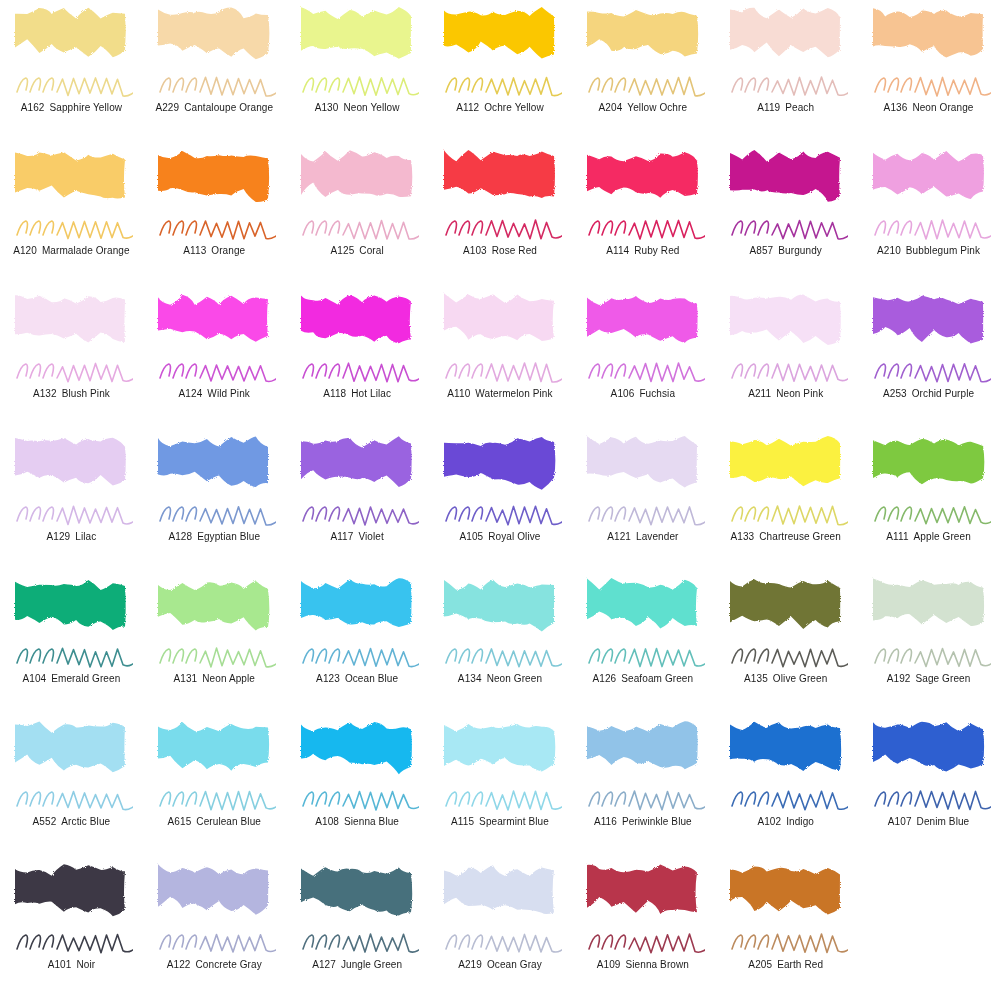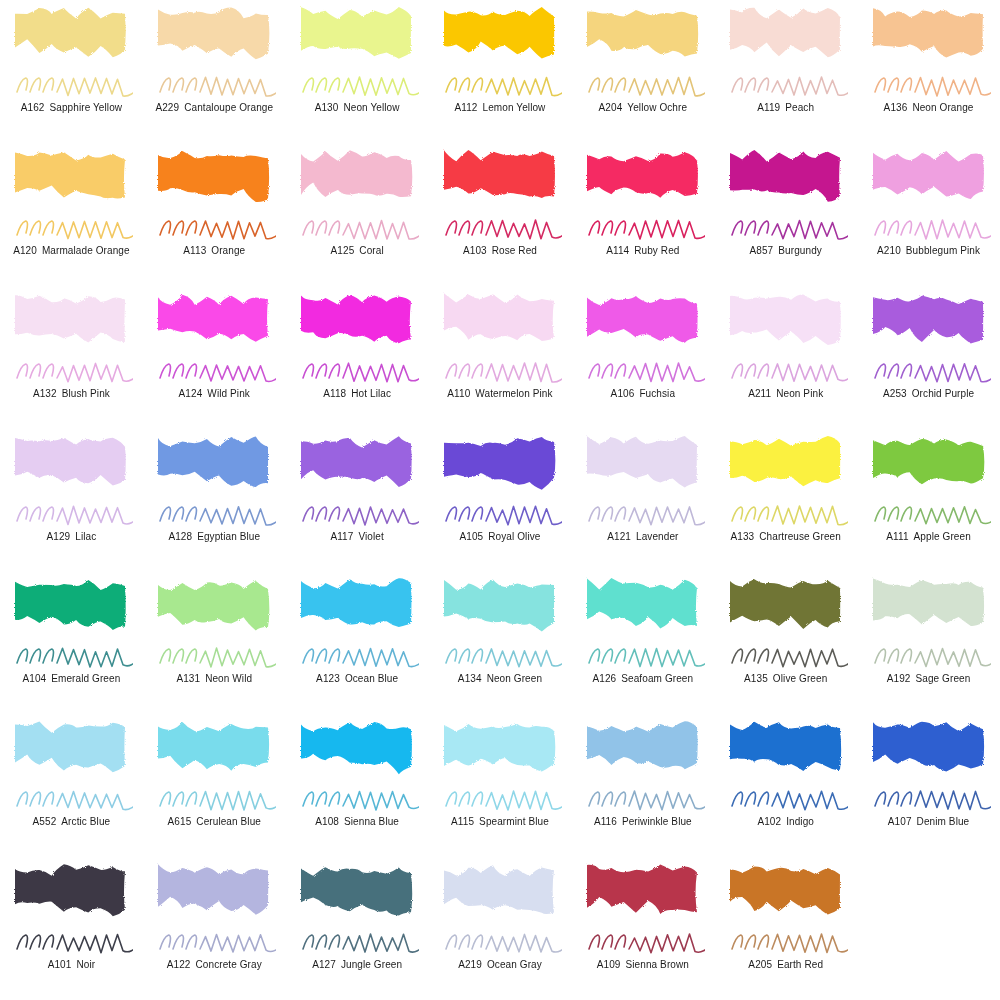--- a/index.html
+++ b/index.html
@@ -109,21 +109,21 @@
           <defs>
             <filter id="tex4" x="-10%" y="-10%" width="120%" height="120%">
               <feTurbulence type="fractalNoise" baseFrequency="0.9" numOctaves="3" result="n"></feTurbulence>
               <feDisplacementMap in="SourceGraphic" in2="n" scale="2.5"></feDisplacementMap>
             </filter>
           </defs>
           <path d="M 6.0 6.4 Q 9.4 10.7 18.2 10.5 Q 26.8 8.3 30.4 7.7 Q 34.9 6.9 42.7 11.3 Q 50.4 12.3 54.9 7.4 Q 58.5 10.8 67.1 11.0 Q 71.5 9.1 79.3 6.8 Q 87.5 7.2 91.6 12.1 Q 95.1 8.0 103.8 3.0 Q 107.0 6.1 116.0 12.6 Q 116.4 31.2 116.0 50.6 Q 109.3 52.1 103.8 54.5 Q 99.0 51.1 91.6 42.8 Q 87.4 47.8 79.3 50.3 Q 76.2 48.4 67.1 41.4 Q 58.3 42.7 54.9 46.5 Q 50.2 42.1 42.7 37.5 Q 38.9 45.8 30.4 48.5 Q 25.6 44.7 18.2 40.5 Q 10.2 43.6 6.0 41.7 Z" fill="#fbc700" filter="url(#tex4)"></path>
           <path d=" M 8.0 88.0 C 13.0 72.0 22.0 68.0 17.0 86.0 M 21.0 88.0 C 26.0 72.0 35.0 68.0 30.0 86.0 M 34.0 88.0 C 39.0 72.0 48.0 68.0 43.0 86.0 M 48.0 88.0 L 53.5 75.1 L 59.0 89.7 L 64.5 75.1 L 70.0 90.9 L 75.5 73.9 L 81.0 90.9 L 86.5 76.7 L 92.0 90.3 L 97.5 75.0 L 103.0 90.2 L 108.5 73.6 L 114.0 91.3 C 120.0 93.0 126.0 88.0 128.0 85.0" fill="none" stroke="#e5cb52" stroke-width="1.6" stroke-linecap="round" stroke-linejoin="round"></path>
         </svg>
       </div>
-      <div class="label"><span class="code">A112</span><span class="nm">Lemon Yellow</span></div>
+      <div class="label"><span class="code">A112</span><span class="nm">Ochre Yellow</span></div>
     </div>
     <div class="cell">
       <div class="swatch-art">
         <svg viewBox="0 0 124 96">
           <defs>
             <filter id="tex5" x="-10%" y="-10%" width="120%" height="120%">
               <feTurbulence type="fractalNoise" baseFrequency="0.9" numOctaves="3" result="n"></feTurbulence>
               <feDisplacementMap in="SourceGraphic" in2="n" scale="2.5"></feDisplacementMap>
             </filter>
           </defs>
@@ -499,21 +499,21 @@
           <defs>
             <filter id="tex30" x="-10%" y="-10%" width="120%" height="120%">
               <feTurbulence type="fractalNoise" baseFrequency="0.9" numOctaves="3" result="n"></feTurbulence>
               <feDisplacementMap in="SourceGraphic" in2="n" scale="2.5"></feDisplacementMap>
             </filter>
           </defs>
           <path d="M 6.0 9.9 Q 11.6 14.7 18.2 15.0 Q 24.9 12.1 30.4 8.0 Q 35.9 11.9 42.7 14.9 Q 49.7 13.1 54.9 7.6 Q 61.4 6.3 67.1 10.6 Q 70.4 11.4 79.3 7.6 Q 88.1 9.1 91.6 13.9 Q 98.6 7.3 103.8 5.9 Q 110.2 11.4 116.0 14.1 Q 118.7 35.8 116.0 52.0 Q 107.3 51.7 103.8 55.5 Q 95.6 48.3 91.6 42.2 Q 84.7 46.3 79.3 48.4 Q 71.4 48.4 67.1 44.1 Q 61.8 46.6 54.9 46.9 Q 46.1 48.6 42.7 45.1 Q 34.7 50.0 30.4 49.7 Q 22.6 41.5 18.2 38.0 Q 10.3 39.6 6.0 41.8 Z" fill="#a8e88f" filter="url(#tex30)"></path>
           <path d=" M 8.0 88.0 C 13.0 72.0 22.0 68.0 17.0 86.0 M 21.0 88.0 C 26.0 72.0 35.0 68.0 30.0 86.0 M 34.0 88.0 C 39.0 72.0 48.0 68.0 43.0 86.0 M 48.0 88.0 L 53.5 76.2 L 59.0 91.9 L 64.5 73.1 L 70.0 90.7 L 75.5 75.1 L 81.0 89.2 L 86.5 76.6 L 92.0 89.8 L 97.5 74.2 L 103.0 90.5 L 108.5 75.8 L 114.0 91.6 C 120.0 93.0 126.0 88.0 128.0 85.0" fill="none" stroke="#a6dd95" stroke-width="1.6" stroke-linecap="round" stroke-linejoin="round"></path>
         </svg>
       </div>
-      <div class="label"><span class="code">A131</span><span class="nm">Neon Wild</span></div>
+      <div class="label"><span class="code">A131</span><span class="nm">Neon Apple</span></div>
     </div>
     <div class="cell">
       <div class="swatch-art">
         <svg viewBox="0 0 124 96">
           <defs>
             <filter id="tex31" x="-10%" y="-10%" width="120%" height="120%">
               <feTurbulence type="fractalNoise" baseFrequency="0.9" numOctaves="3" result="n"></feTurbulence>
               <feDisplacementMap in="SourceGraphic" in2="n" scale="2.5"></feDisplacementMap>
             </filter>
           </defs>

